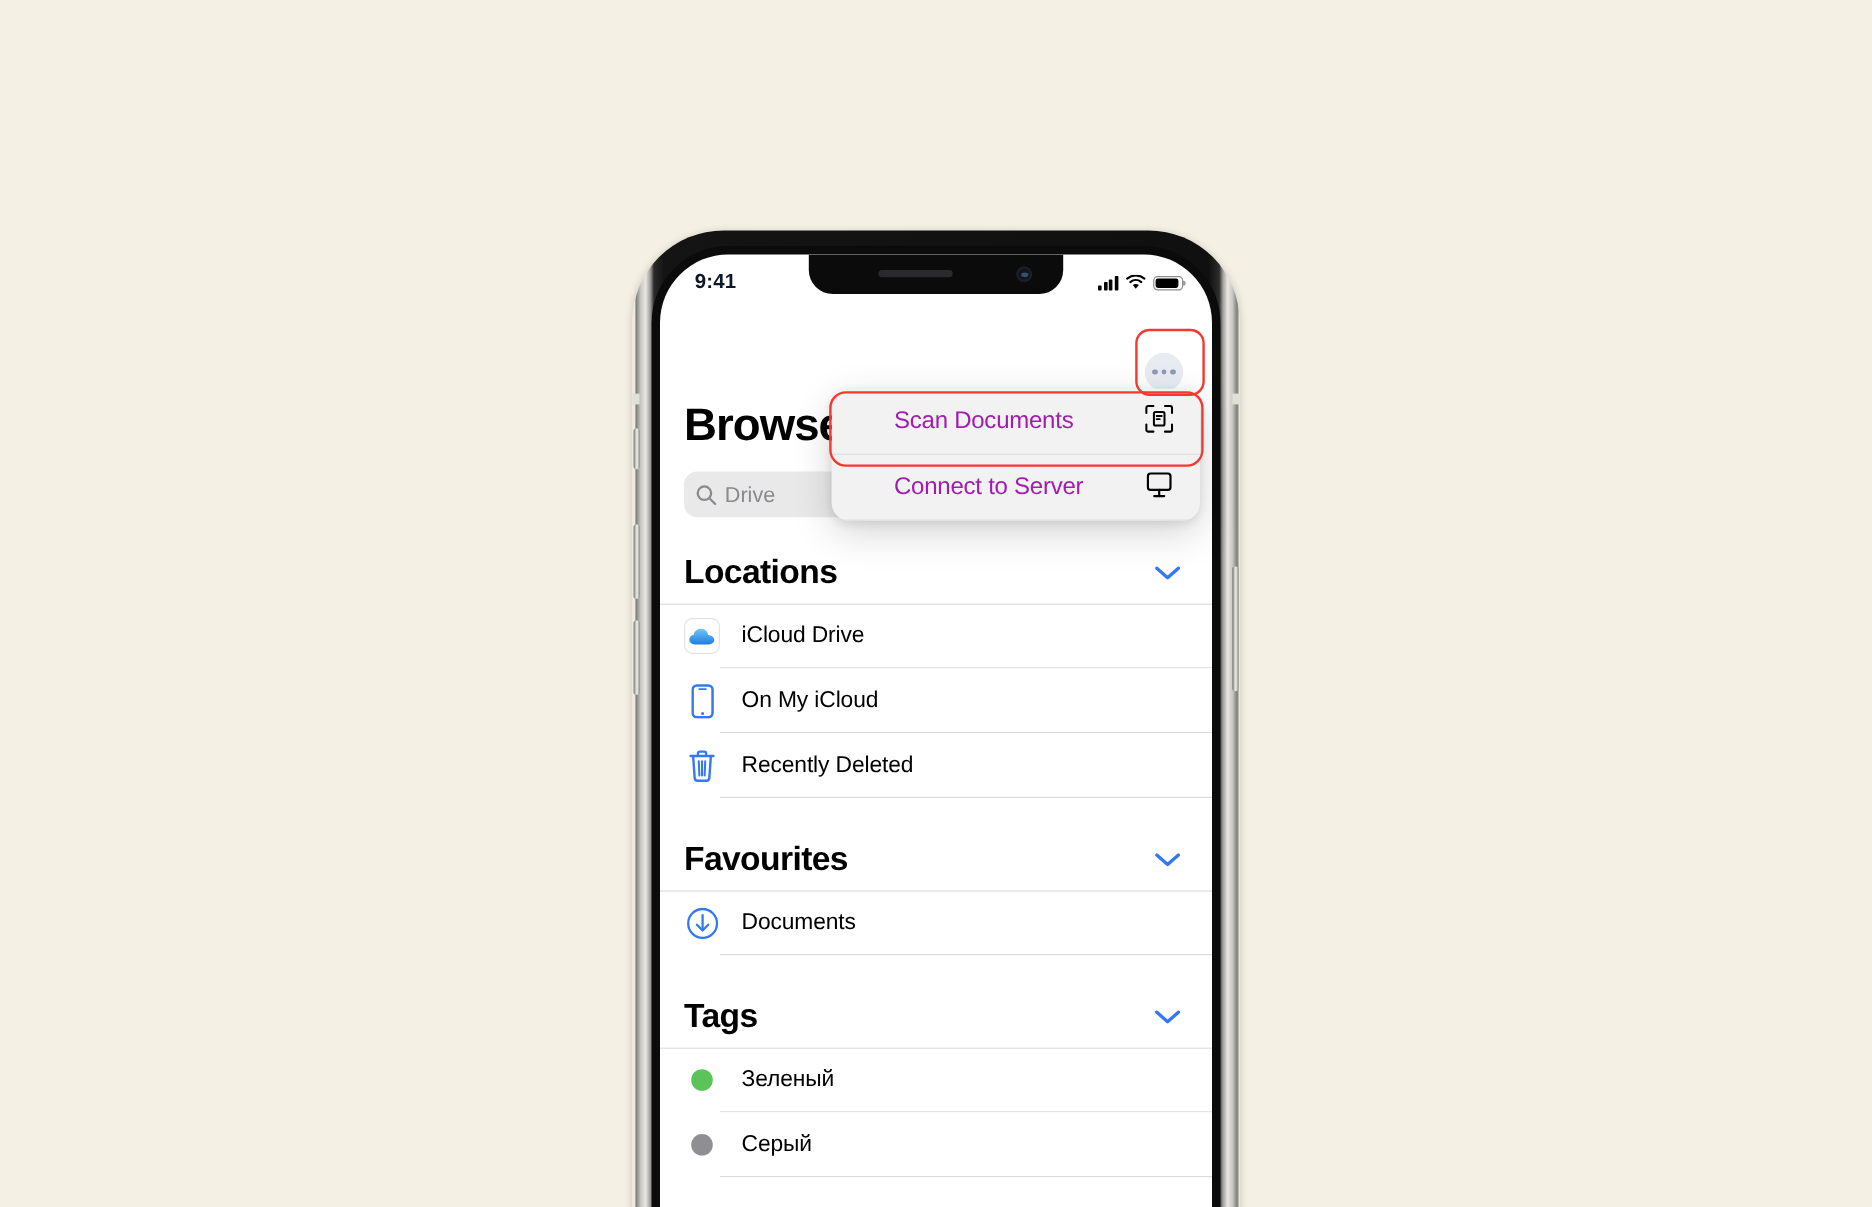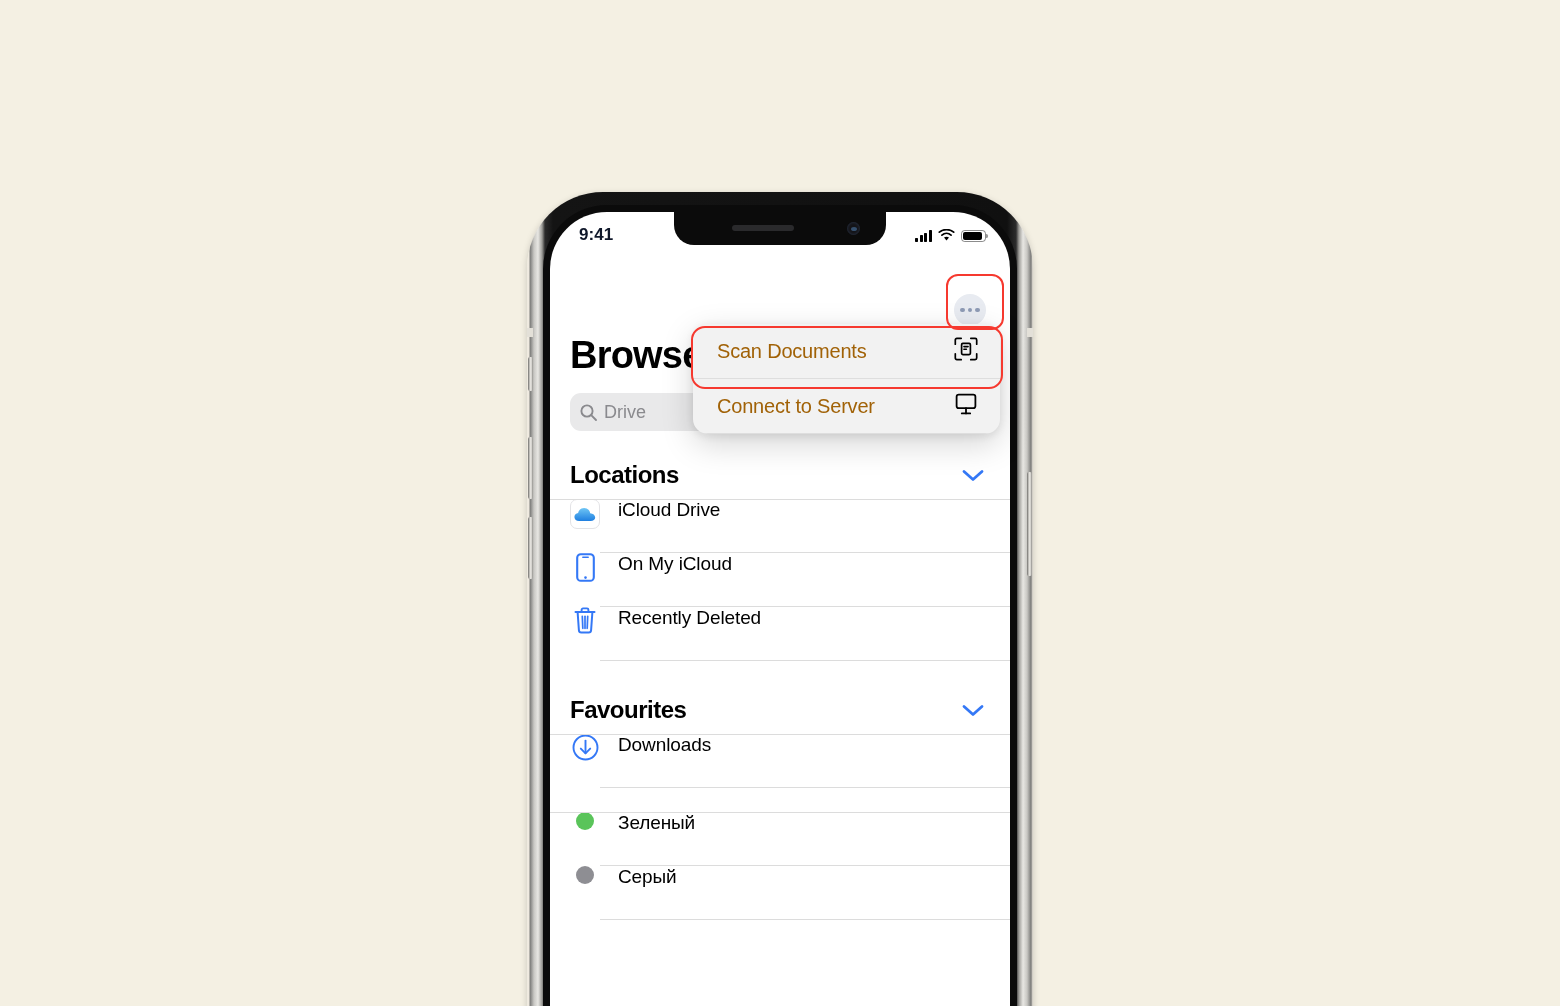--- a/index.html
+++ b/index.html
@@ -238,29 +238,29 @@
     background: #fff;
   }
   .section-header {
     display: flex;
     align-items: center;
     justify-content: space-between;
     padding: 11px 26px 10px 20px;
     box-sizing: border-box;
   }
   .section-title {
-    font-size: 24px;
+    font-size: 28px;
     font-weight: bold;
     letter-spacing: -0.5px;
     color: #000;
   }
   .chevron-toggle { display:flex; align-items:center; }
   .list-row {
     display: flex;
-    align-items: flex-start;
+    align-items: center;
     height: 54px;
     padding-left: 20px;
     box-sizing: border-box;
     position: relative;
     background: #fff;
   }
   .list-row::after {
     content: "";
     position: absolute;
     left: 50px;
@@ -325,22 +325,23 @@
     display: flex;
     align-items: center;
     justify-content: space-between;
     height: 54px;
     padding: 0 22px 0 24px;
     box-sizing: border-box;
     position: relative;
   }
   .menu-label {
     font-size: 20px;
-    color: #a16207;
+    color: #a21caf;
     letter-spacing: -0.2px;
+    margin-left: 28px;
   }
   .menu-divider {
     height: 1px;
     background: #dedede;
     margin-left: 0;
   }
 
   
   .annotation {
     position: absolute;
@@ -489,25 +490,33 @@
       </div>
 
       <div class="list-row first-in-group">
         <span class="row-icon">
           <svg width="27" height="27" viewBox="0 0 27 27">
             <circle cx="13.5" cy="13.5" r="12" stroke="#3478f6" stroke-width="1.9" fill="none"></circle>
             <line x1="13.5" y1="6.6" x2="13.5" y2="19" stroke="#3478f6" stroke-width="1.9" stroke-linecap="round"></line>
             <path d="M8.8 14.6 L13.5 19.4 L18.2 14.6" stroke="#3478f6" stroke-width="1.9" fill="none" stroke-linecap="round" stroke-linejoin="round"></path>
           </svg>
         </span>
-        <span class="row-label">Downloads</span>
+        <span class="row-label">Documents</span>
       </div>
 
       <div class="group-gap"></div>
 
+      <div class="section-header">
+        <span class="section-title">Tags</span>
+        <span class="chevron-toggle">
+          <svg width="22" height="13" viewBox="0 0 22 13">
+            <path d="M2 2.5 L11 10.5 L20 2.5" stroke="#3478f6" stroke-width="2.8" fill="none" stroke-linecap="round" stroke-linejoin="round"></path>
+          </svg>
+        </span>
+      </div>
 
       <div class="list-row first-in-group">
         <span class="row-icon">
           <span class="tag-dot" id="tag-dot-0" style="background: rgb(90, 196, 90);"></span>
         </span>
         <span class="row-label">Зеленый</span>
       </div>
 
       <div class="list-row">
         <span class="row-icon">

